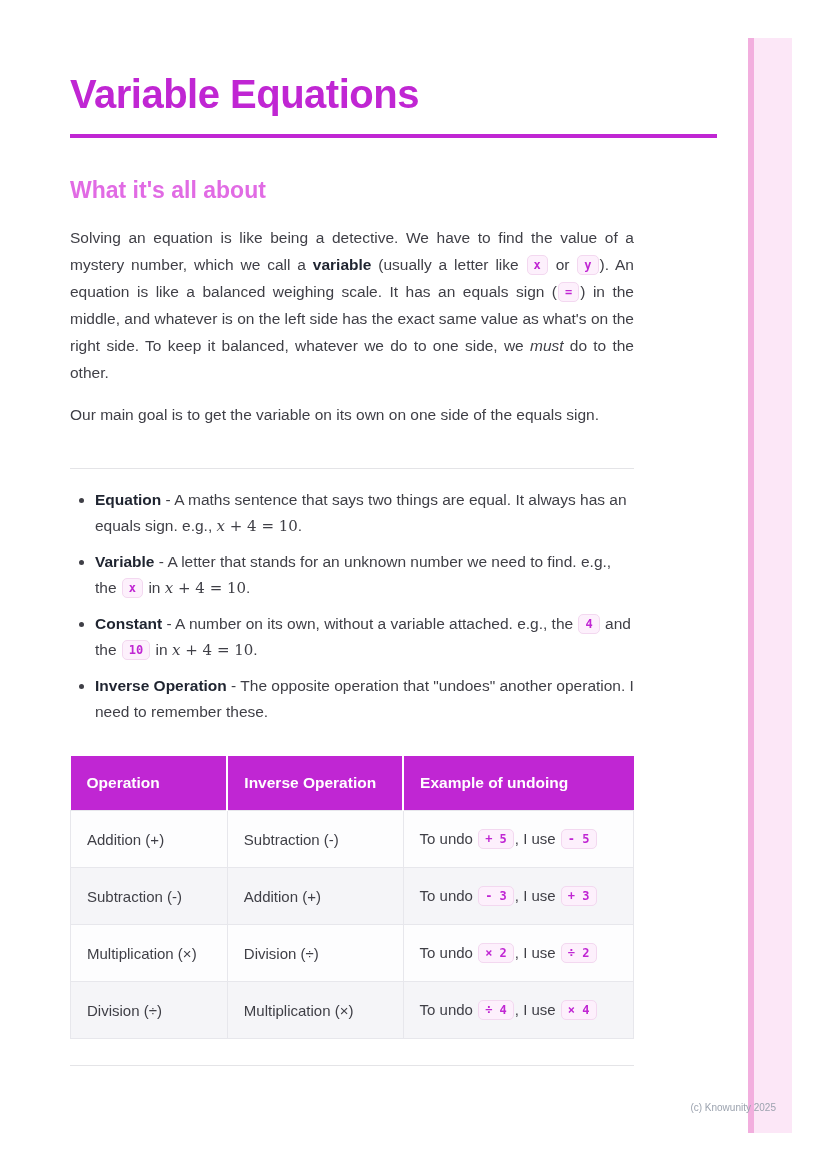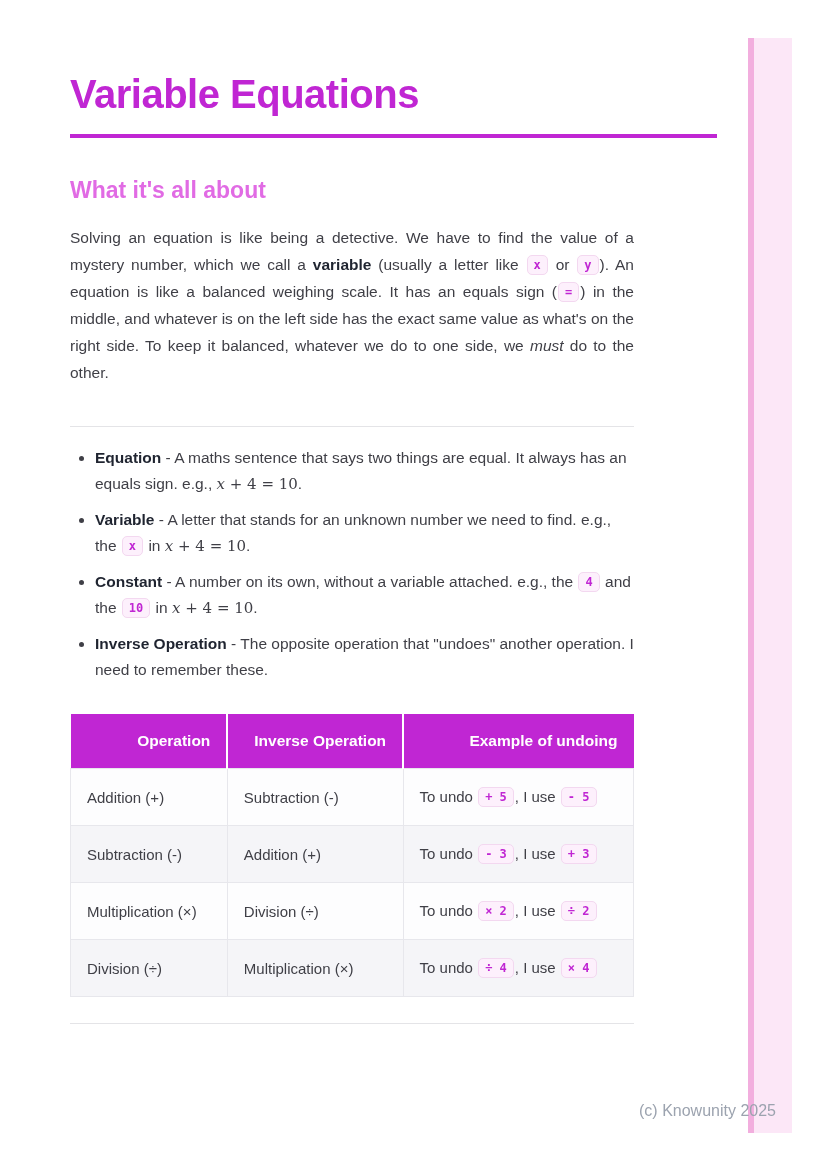--- a/index.html
+++ b/index.html
@@ -49,53 +49,54 @@
   .divider { margin-top:40px; border-top:1px solid #e4e4e7; width:564px; height:0; }
 
   ul.bullets { margin-top:18px; padding-left:25px; list-style:disc; }
   ul.bullets li { font-size:15.5px; line-height:25.5px; margin-bottom:10px; }
 
   table.op-table { margin-top:32px; width:564px; border-collapse:collapse; font-size:15px; }
   table.op-table col.c1 { width:157px; }
   table.op-table col.c2 { width:176px; }
   table.op-table col.c3 { width:231px; }
   table.op-table thead th {
-    background:#c026d3; color:#ffffff; text-align:right; font-weight:700;
+    background:#c026d3; color:#ffffff; text-align:left; font-weight:700;
     padding:18px 16px; border-right:2px solid #ffffff; font-size:15.5px;
   }
   table.op-table thead th:last-child { border-right:none; }
   table.op-table tbody td {
     padding:18px 16px; border:1px solid #e7e7ec; color:#3f3f46; vertical-align:middle;
   }
   table.op-table tbody tr:nth-child(odd)  { background:#fdfdfe; }
   table.op-table tbody tr:nth-child(even) { background:#f5f5f8; }
 
   .bottom-divider { margin-top:26px; border-top:1px solid #e4e4e7; width:564px; height:0; }
 
   .footer {
     position:absolute; top:1102px; right:52px;
-    font-size:16px; color:#9ca3af; z-index:2;margin-left:25px;
+    font-size:10px; color:#9ca3af; z-index:2;margin-left:25px;
   }
 </style>
 </head>
 <body>
 
 <div class="page">
 
   <div class="side-strip"></div>
 
   <main class="content">
 
     <h1 class="title">Variable Equations</h1>
     <div class="title-rule"></div>
 
     <h2 class="section-heading">What it's all about</h2>
 
     <p class="para"><span>Solving an equation is like being a detective. We have to find the value of a mystery number, which we call a </span><strong>variable</strong><span> (usually a letter like </span><span class="chip">x</span><span> or </span><span class="chip">y</span><span>). An equation is like a balanced weighing scale. It has an equals sign (</span><span class="chip">=</span><span>) in the middle, and whatever is on the left side has the exact same value as what's on the right side. To keep it balanced, whatever we do to one side, we </span><em class="it">must</em><span> do to the other.</span></p>
 
+    <p class="para single">Our main goal is to get the variable on its own on one side of the equals sign.</p>
 
     <div class="divider"></div>
 
 
     <ul class="bullets">
       <li><strong>Equation</strong><span> - A maths sentence that says two things are equal. It always has an equals sign. e.g., </span><span class="math"><span class="mvar">x</span><span> + 4 = 10</span></span><span>.</span></li>
 
       <li><strong>Variable</strong><span> - A letter that stands for an unknown number we need to find. e.g., the </span><span class="chip">x</span><span> in </span><span class="math"><span class="mvar">x</span><span> + 4 = 10</span></span><span>.</span></li>
 
       <li><strong>Constant</strong><span> - A number on its own, without a variable attached. e.g., the </span><span class="chip">4</span><span> and the </span><span class="chip">10</span><span> in </span><span class="math"><span class="mvar">x</span><span> + 4 = 10</span></span><span>.</span></li>

